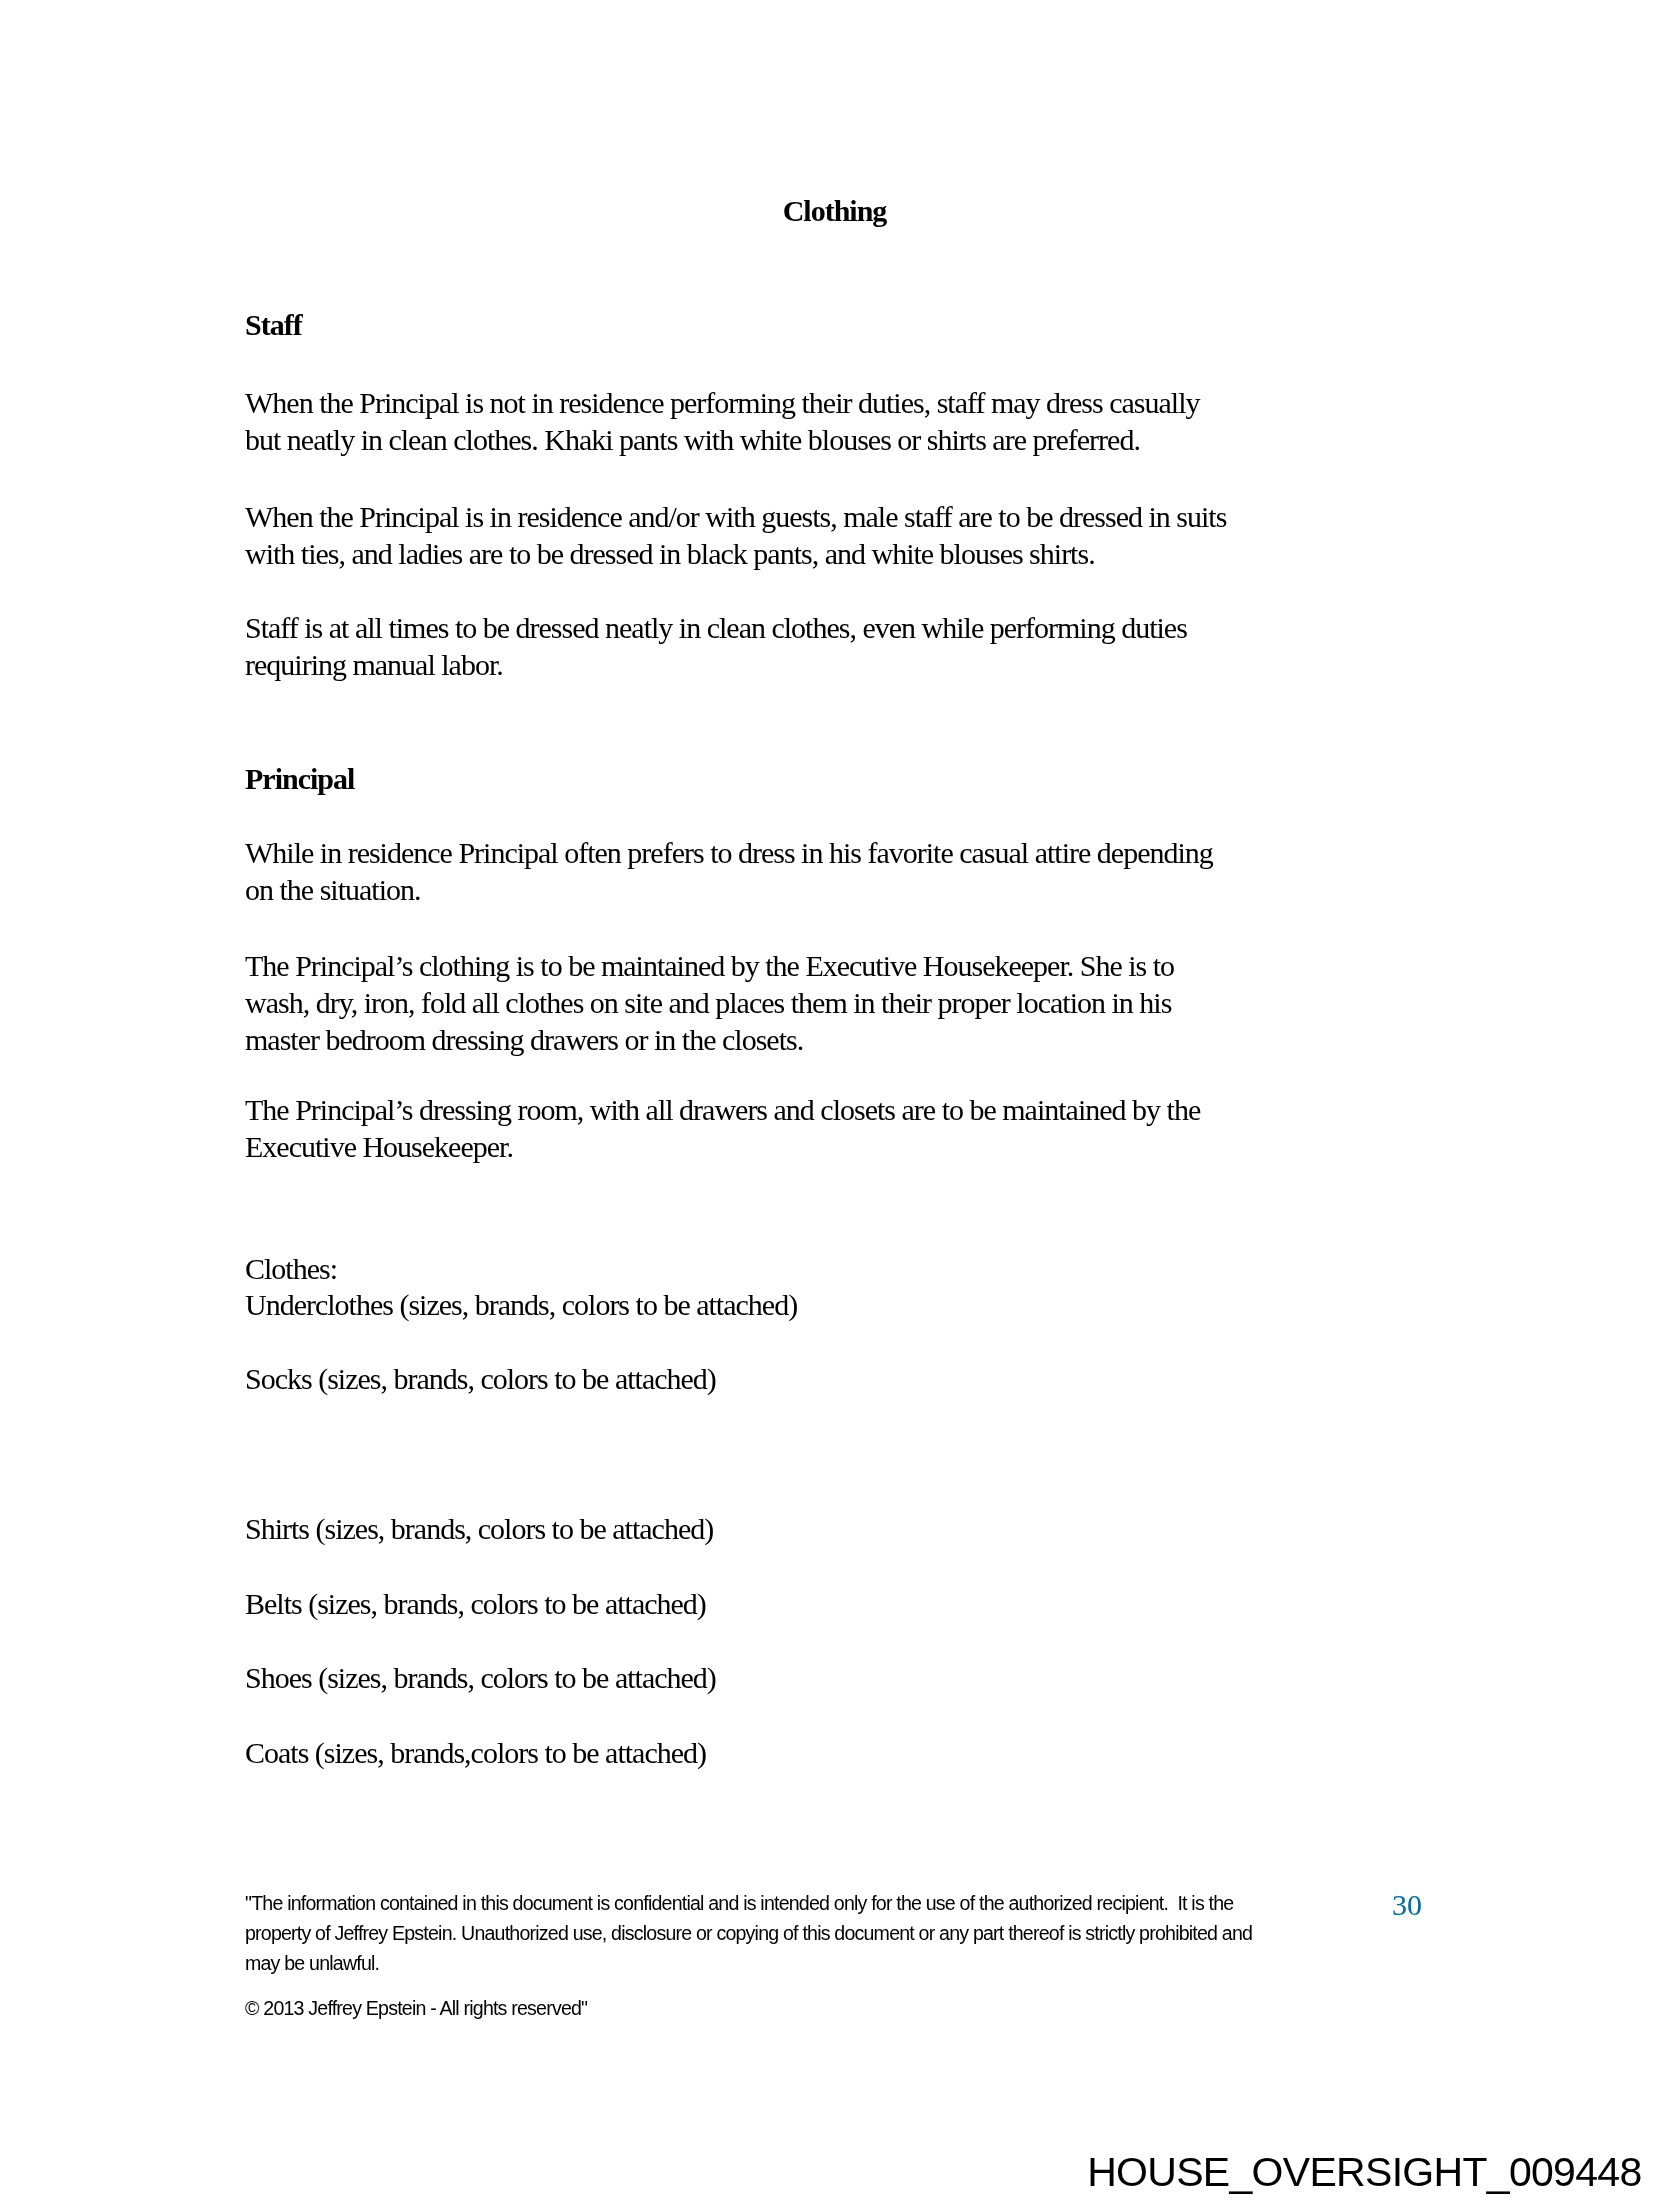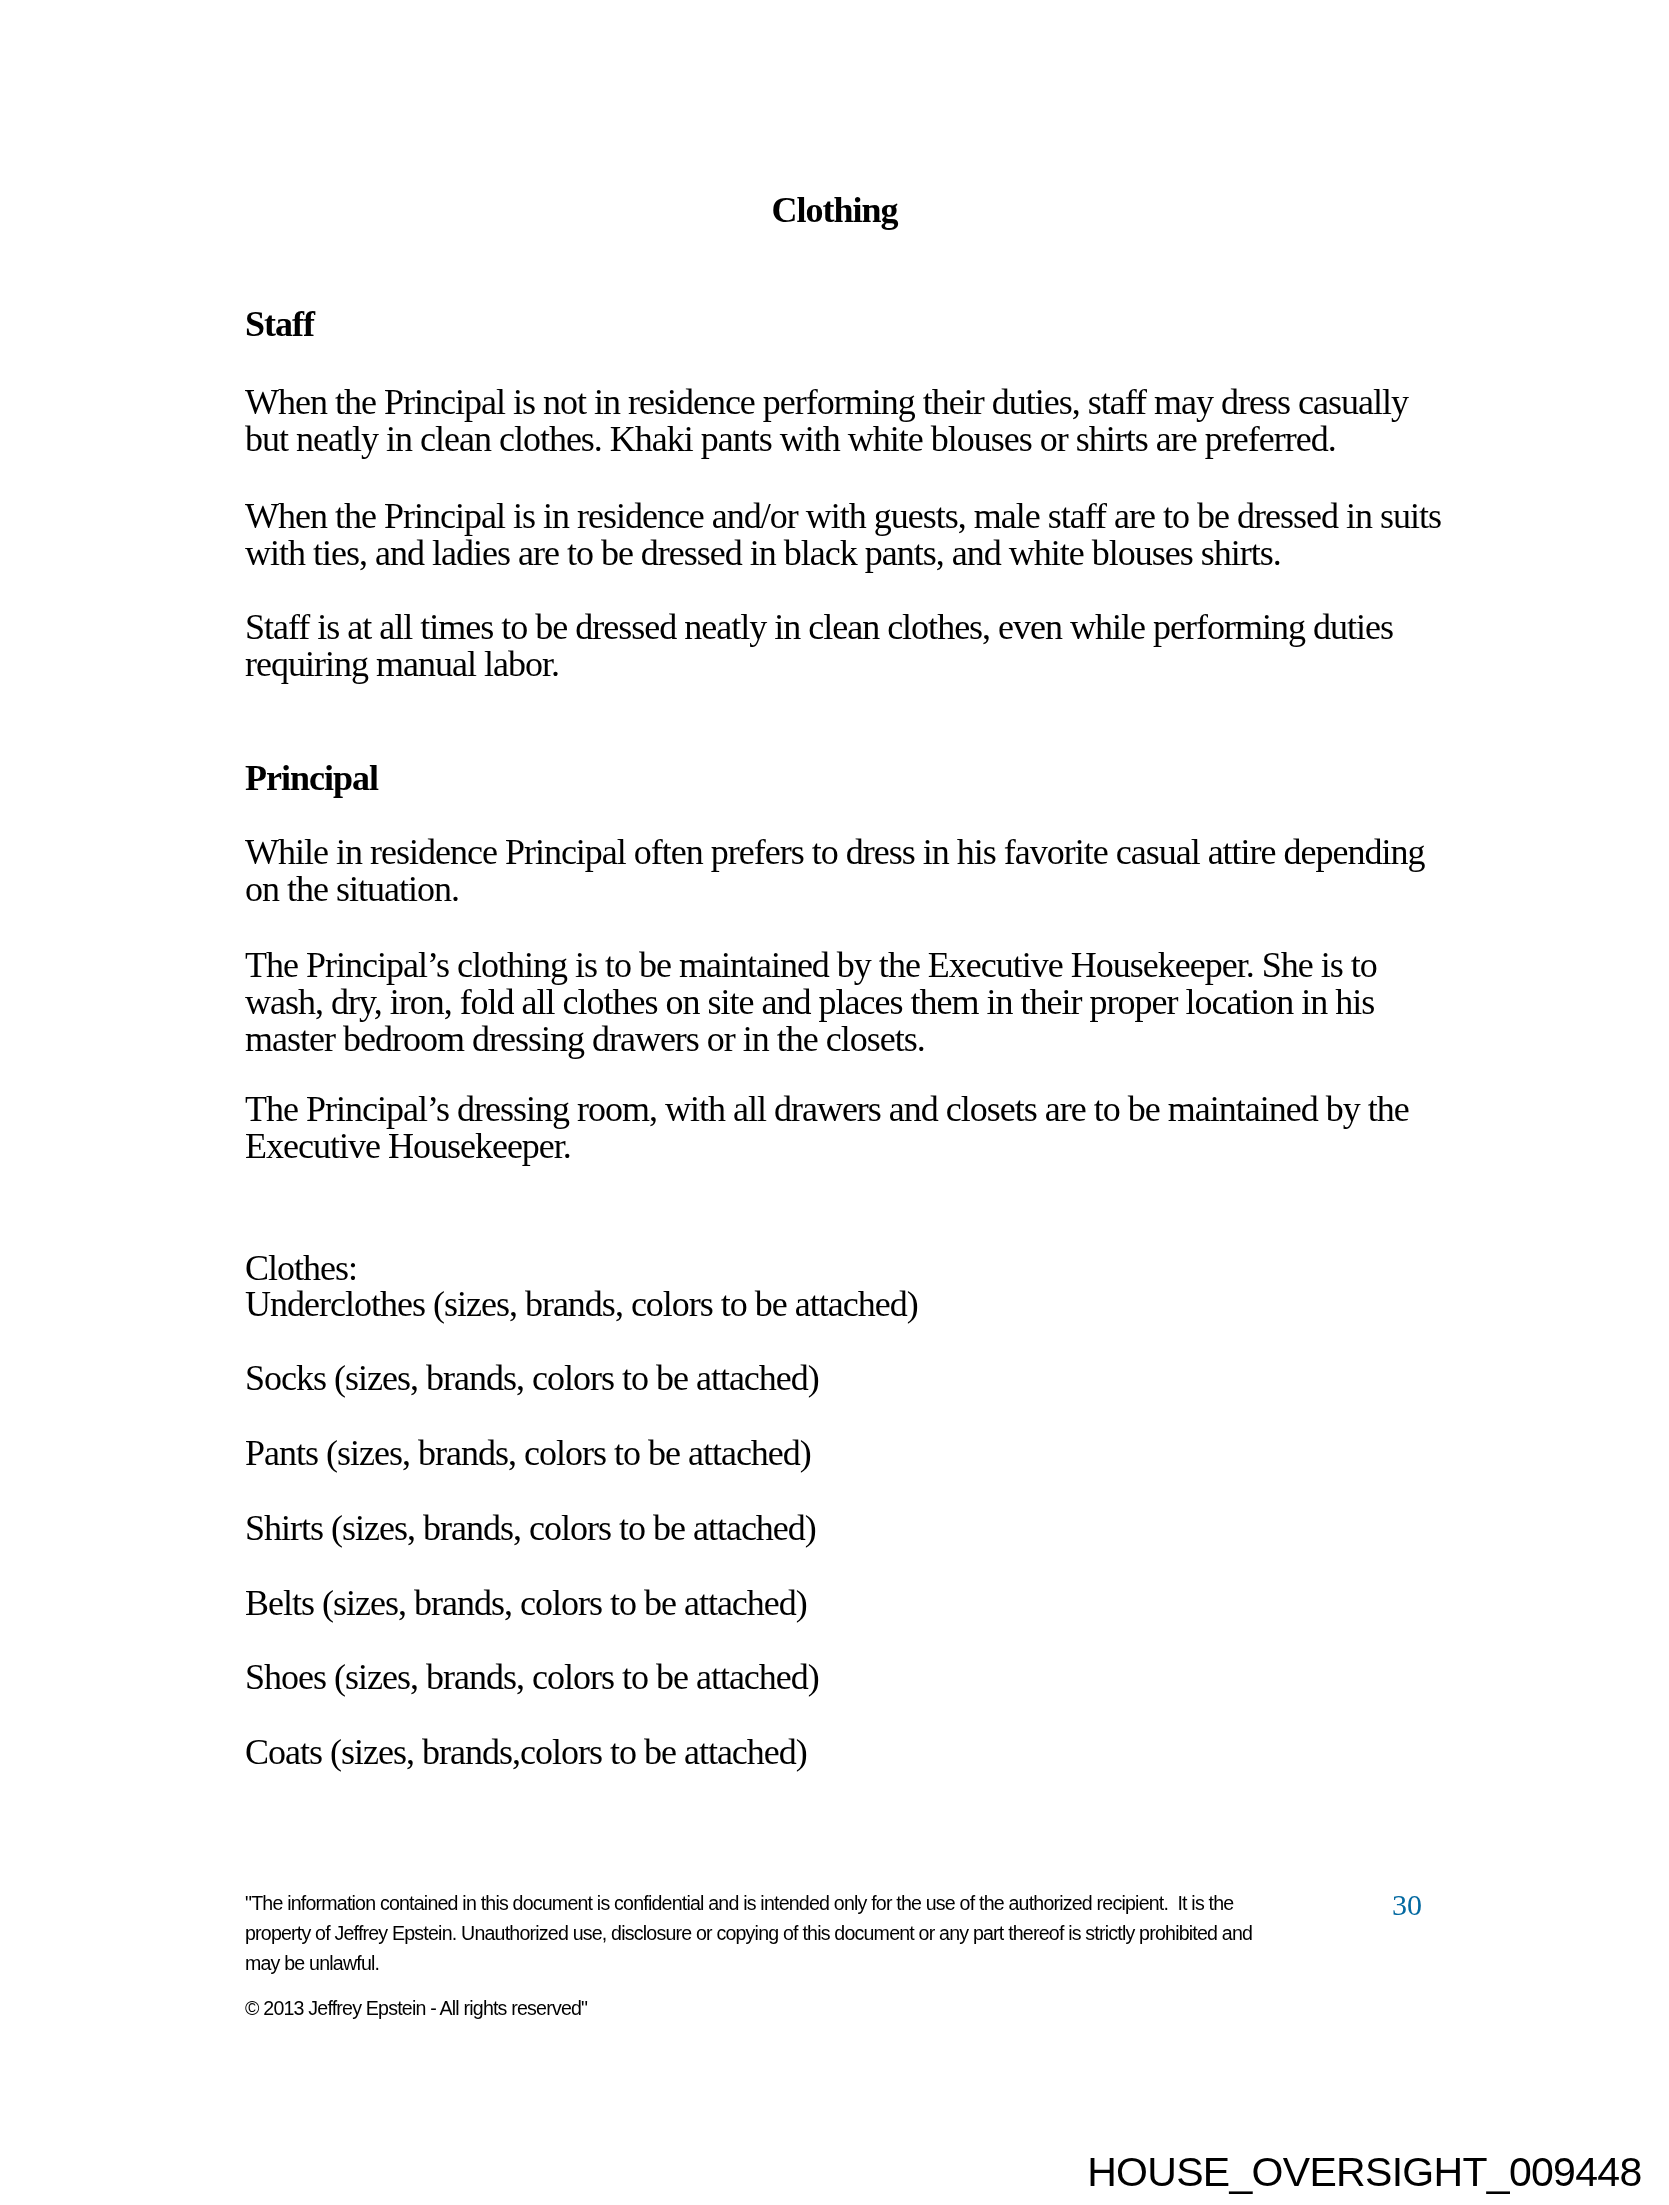--- a/index.html
+++ b/index.html
@@ -9,21 +9,21 @@
     overflow: hidden;
     font-family: "Liberation Serif", serif;
   }
   .page {
     position: absolute; left: 0; top: 0;
     width: 1669px; height: 2205px;
     background: #ffffff;
   }
   .block { position: absolute; left: 245px; }
   .body-line {
-    font-size: 36px;
+    font-size: 30px;
     line-height: 37px;
     letter-spacing: -1px;
     color: #000000;
     white-space: pre;
   }
   .bold { font-weight: bold; }
   .title-block {
     left: 0; width: 1669px;
     text-align: center;
   }
@@ -108,23 +108,20 @@
   </div>
 
   <div class="block" style="top:1286px">
     <div class="body-line">Underclothes (sizes, brands, colors to be attached)</div>
   </div>
 
   <div class="block" style="top:1360px">
     <div class="body-line">Socks (sizes, brands, colors to be attached)</div>
   </div>
 
-  <div class="block" style="top:1435px">
-    <div class="body-line">Pants (sizes, brands, colors to be attached)</div>
-  </div>
 
   <div class="block" style="top:1510px">
     <div class="body-line">Shirts (sizes, brands, colors to be attached)</div>
   </div>
 
   <div class="block" style="top:1585px">
     <div class="body-line">Belts (sizes, brands, colors to be attached)</div>
   </div>
 
   <div class="block" style="top:1659px">

